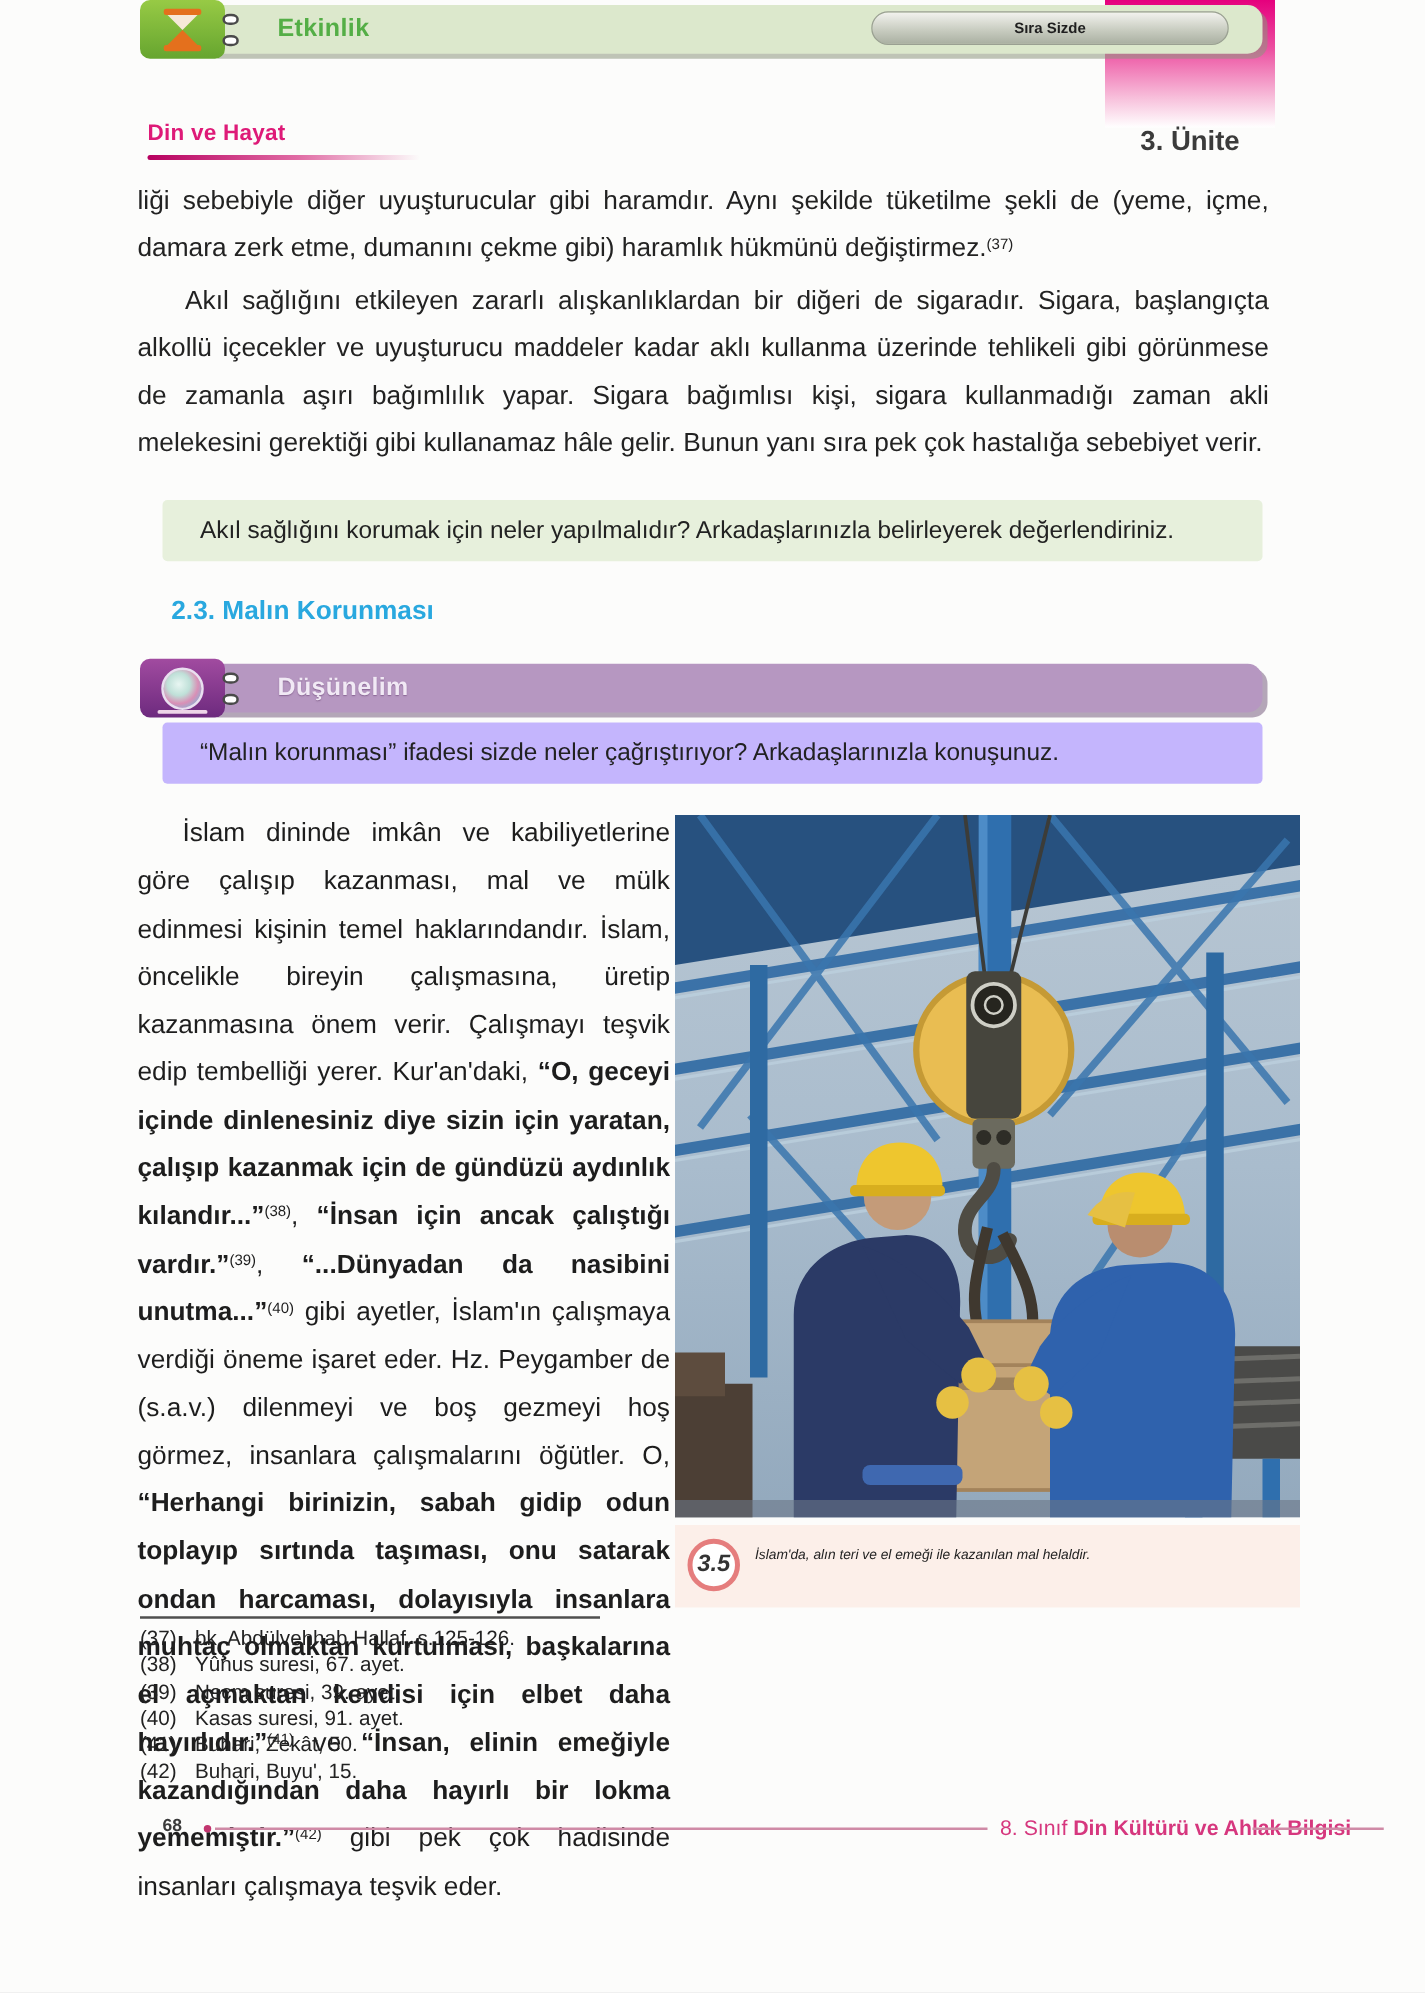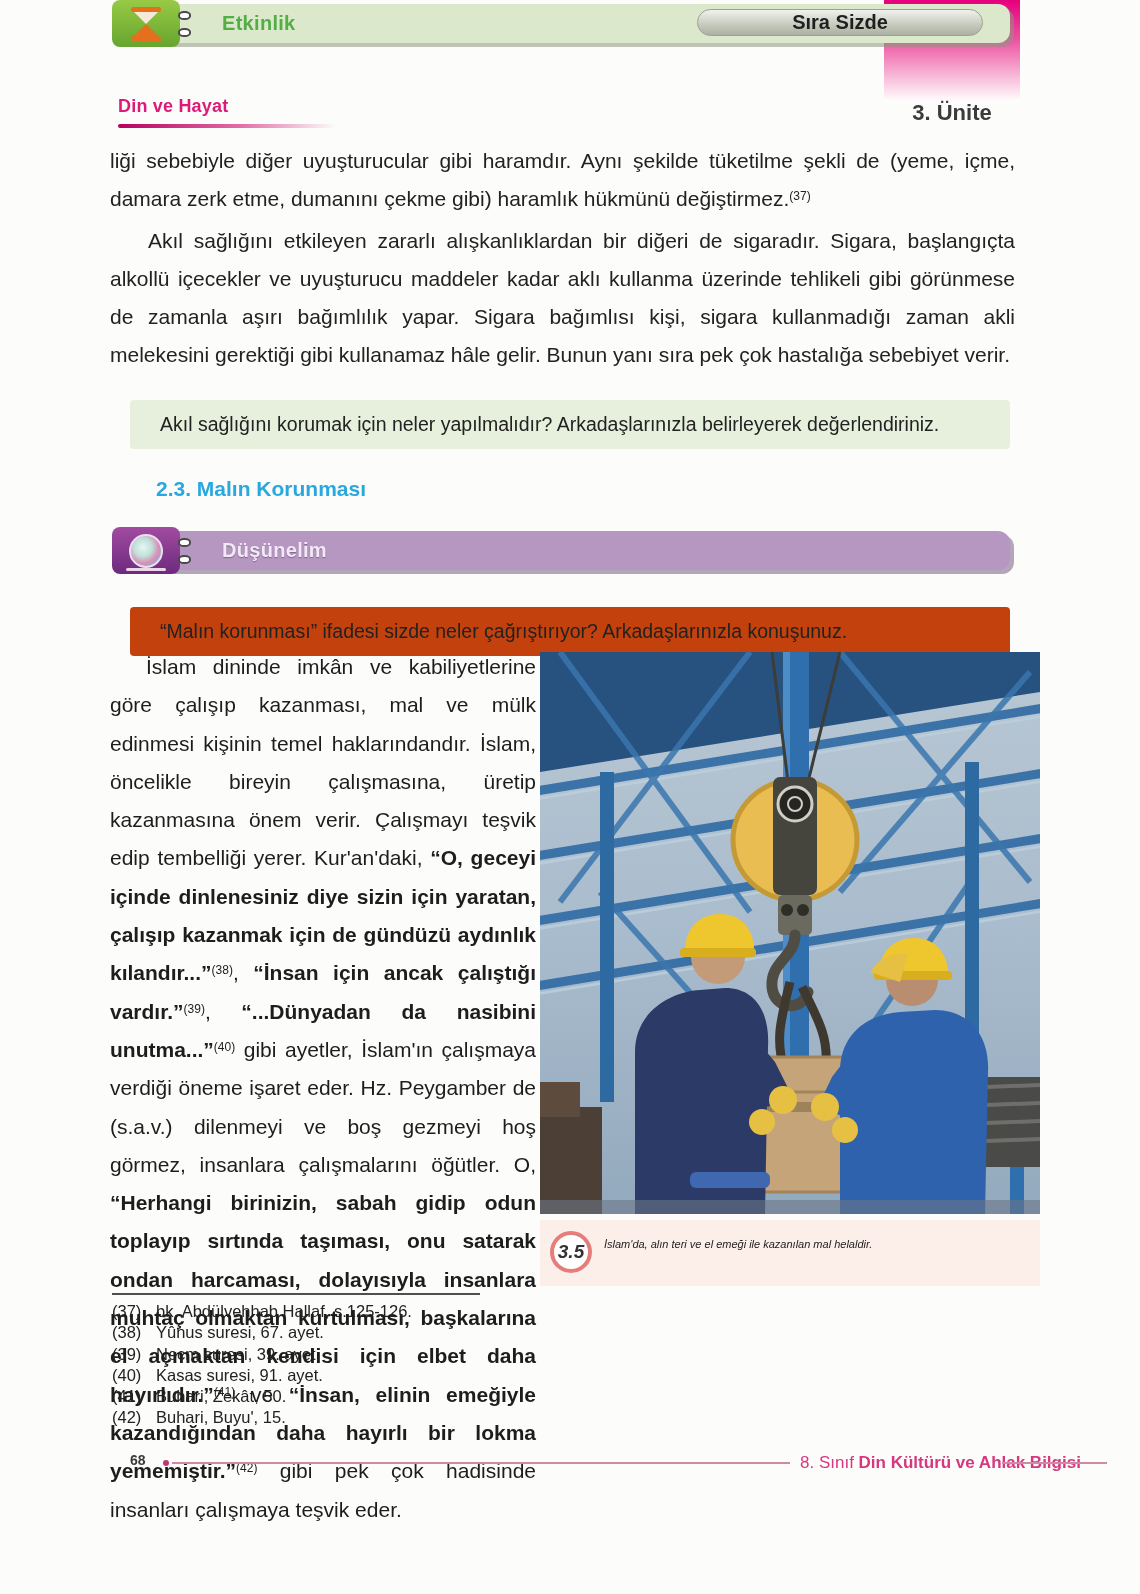--- a/index.html
+++ b/index.html
@@ -61,48 +61,48 @@
   .banner .title {
     position:absolute; left:110px; top:4px; height:39px; line-height:39px;
     font-size:20px; font-weight:bold; letter-spacing:.3px;
   }
   .banner.green .title { color:#54ae46; }
   .banner.purple .title { color:#f1e9f5; text-shadow:0 1px 1px rgba(90,50,100,.5); }
   .pill {
     position:absolute; left:585px; top:9px; width:286px; height:27px;
     border-radius:14px; background:linear-gradient(180deg,#f2f2ee 0%, #c9cdc1 55%, #aab0a2 100%);
     border:1px solid #9aa092;
-    text-align:center; line-height:25px; font-size:20px; font-weight:bold; color:#1f1f1f;
+    text-align:center; line-height:25px; font-size:12px; font-weight:bold; color:#1f1f1f;
   }
   .qbox {
     position:absolute; left:130px; width:880px; border-radius:4px;
     font-size:19.5px; color:#222; padding:13px 26px 13px 30px;
   }
   #qbox-etkinlik { top:400px; background:#e7f0dc; }
-  #qbox-dusunelim { top:578px; background:#c2410c;margin-top:29px; }
+  #qbox-dusunelim { top:578px; background:#c4b5fd; }
 
   
   .hourglass { width:30px; height:34px; position:relative; }
   .hourglass .bar-t,.hourglass .bar-b { position:absolute; left:0; width:30px; height:5px; background:#e4701d; border-radius:2px; }
   .hourglass .bar-t { top:0; } .hourglass .bar-b { bottom:0; }
   .hourglass .tri-t,.hourglass .tri-b { position:absolute; left:3px; width:0; height:0; }
   .hourglass .tri-t { top:5px; border-left:12px solid transparent; border-right:12px solid transparent; border-top:12px solid #f6e9d8; }
   .hourglass .tri-b { bottom:5px; border-left:12px solid transparent; border-right:12px solid transparent; border-bottom:12px solid #e4701d; }
 
   
   .think-circle {
     width:34px; height:34px; border-radius:50%;
     background:radial-gradient(circle at 40% 38%, #e8f6f2 0%, #bfe0d8 35%, #d98fb6 60%, #7fb3d6 85%);
     border:2px solid #e9dff0; position:relative;
   }
   .think-base { position:absolute; bottom:3px; left:14px; width:40px; height:3px; background:#eed5e8; border-radius:2px; }
 
   
   .sec-heading {
-    position:absolute; left:156px; top:477px;
+    position:absolute; left:137px; top:477px;
     font-size:21px; font-weight:bold; color:#29a8df;
   }
 
   
   .bodytext {
     position:absolute; left:110px; top:648px; width:426px;
     font-size:21px; line-height:38.3px; text-align:justify; color:#1d1d1d;
     text-indent:36px;
   }
   .bodytext b { font-weight:bold; }

